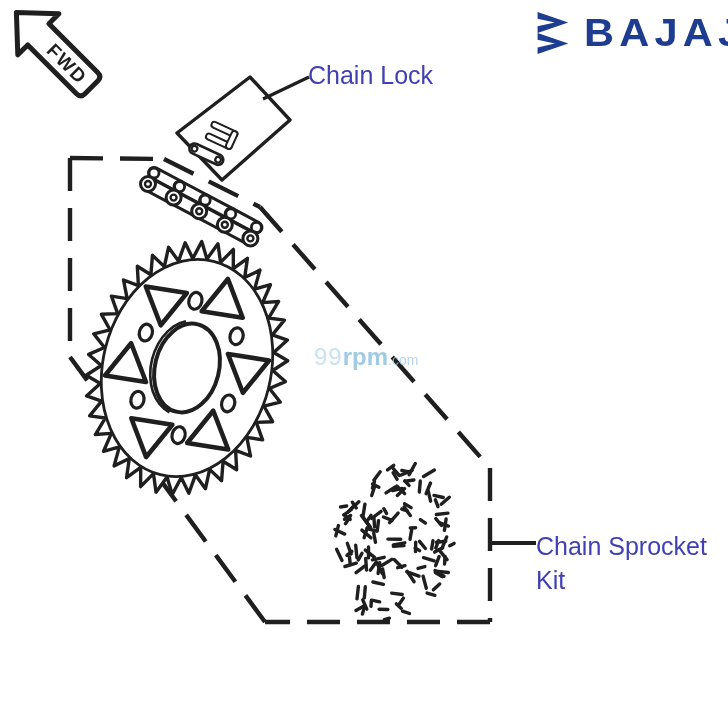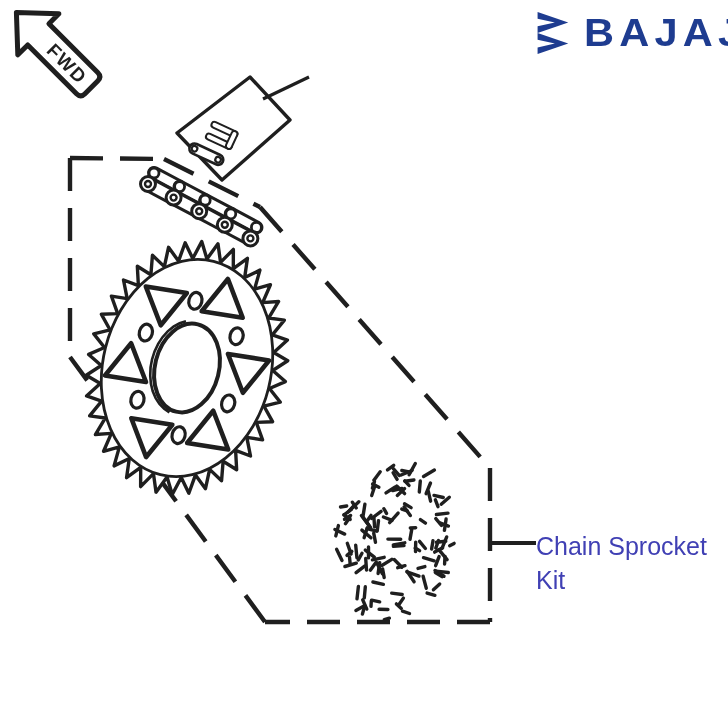--- a/index.html
+++ b/index.html
@@ -251,15 +251,17 @@
   </svg>
 
   <div class="logo">
     <svg class="logo-mark" viewBox="0 0 48 48">
       <path d="M10,2 L42,13 L10,24 L10,17 L28,13 L10,9 Z"></path>
       <path d="M10,24 L42,35 L10,46 L10,39 L28,35 L10,31 Z"></path>
     </svg>
     <span class="brand-text">BAJAJ</span>
   </div>
 
+  <div class="part-label" id="lbl-lock">Chain Lock</div>
   <div class="part-label" id="lbl-kit">Chain Sprocket Kit</div>
 
+  <div class="watermark"><span class="wm-99">99</span><span class="wm-rpm">rpm</span><span class="wm-com">.com</span></div>
 </div>
 
 </body></html>

